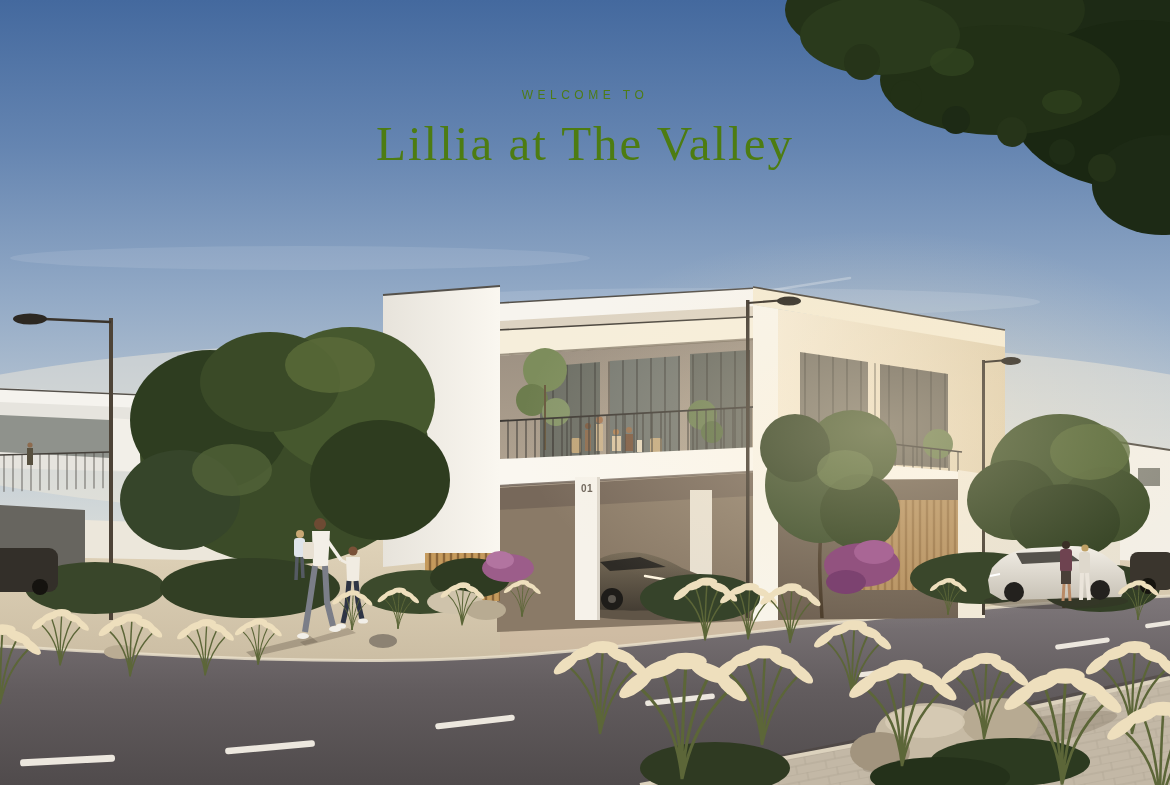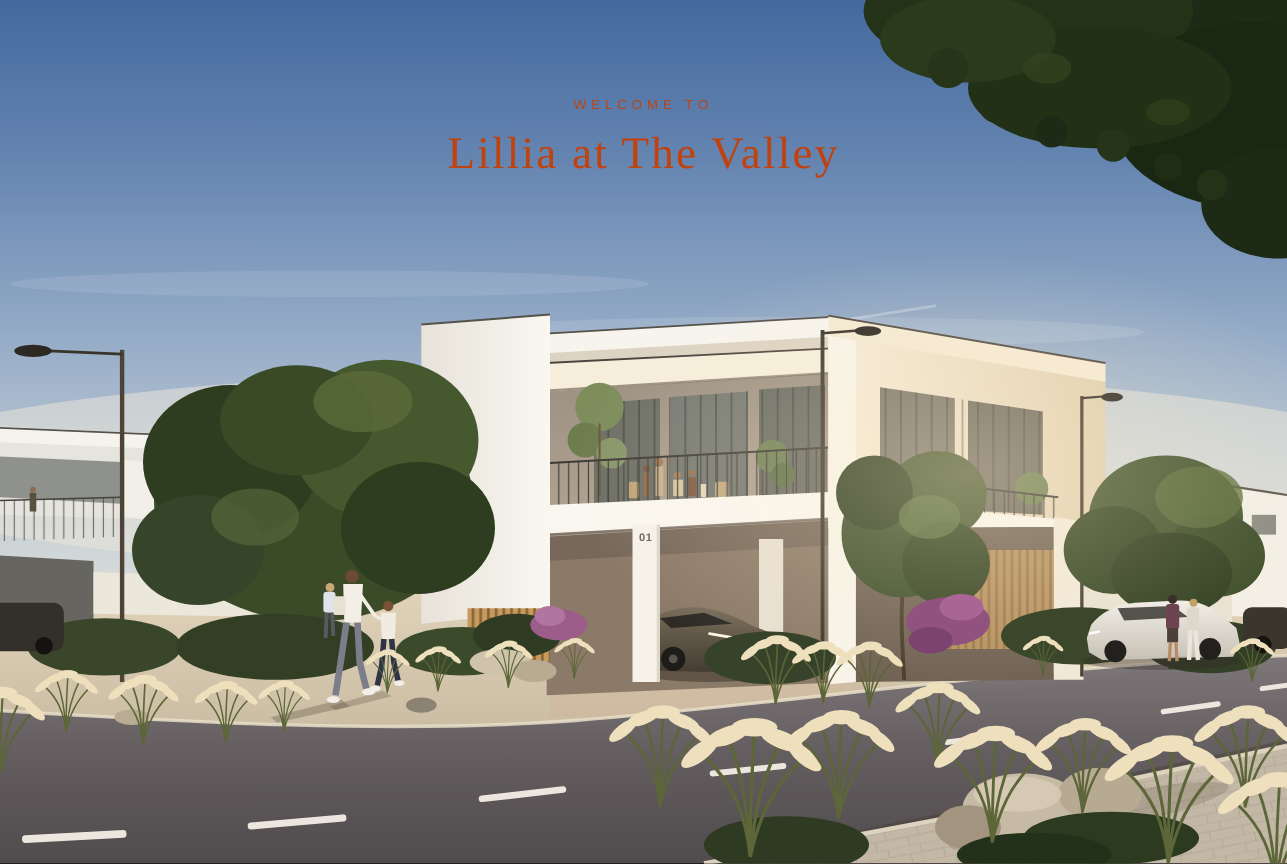--- a/index.html
+++ b/index.html
@@ -1,20 +1,20 @@
 <!DOCTYPE html>
 <html><head>
 <meta charset="utf-8">
 <style>
   html,body{margin:0;padding:0;background:#111;}
   .stage{position:relative;width:1170px;height:785px;overflow:hidden;font-family:"Liberation Sans",sans-serif;}
   .stage svg{position:absolute;inset:0;display:block;}
-  .overlay{position:absolute;top:88px;left:0;right:0;text-align:center;color:#c2410c;z-index:3;pointer-events:none;}
+  .overlay{position:absolute;top:88px;left:0;right:0;text-align:center;color:#4d7c0f;z-index:3;pointer-events:none;}
   .eyebrow{font-family:"Liberation Sans",sans-serif;font-size:12px;font-weight:400;letter-spacing:4.5px;opacity:.95;}
-  .title{margin-top:13px;font-family:"Liberation Serif",serif;font-size:41px;font-weight:400;letter-spacing:2px;opacity:.98;}
+  .title{margin-top:13px;font-family:"Liberation Serif",serif;font-size:49px;font-weight:400;letter-spacing:2px;opacity:.98;}
 </style>
 </head>
 <body>
 
 <div class="stage">
 <svg width="1170" height="785" viewBox="0 0 1170 785">
   <defs>
     <linearGradient id="skyG" x1="0" y1="0" x2="0" y2="1">
       <stop offset="0" stop-color="#44699e"></stop>
           <stop offset="0.22" stop-color="#6585b1"></stop>

